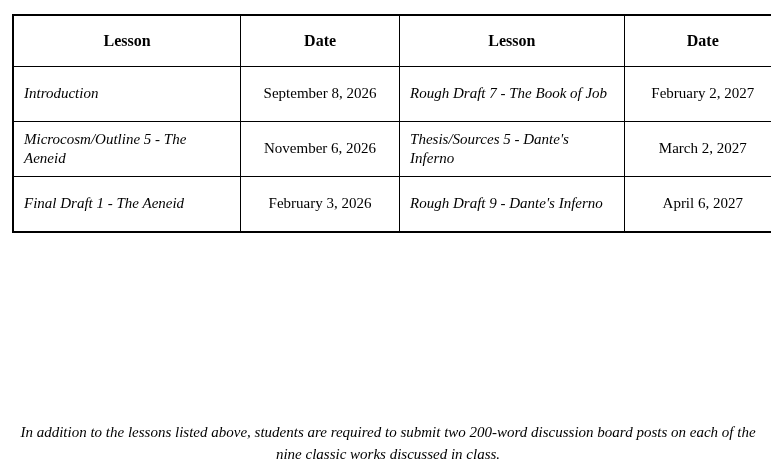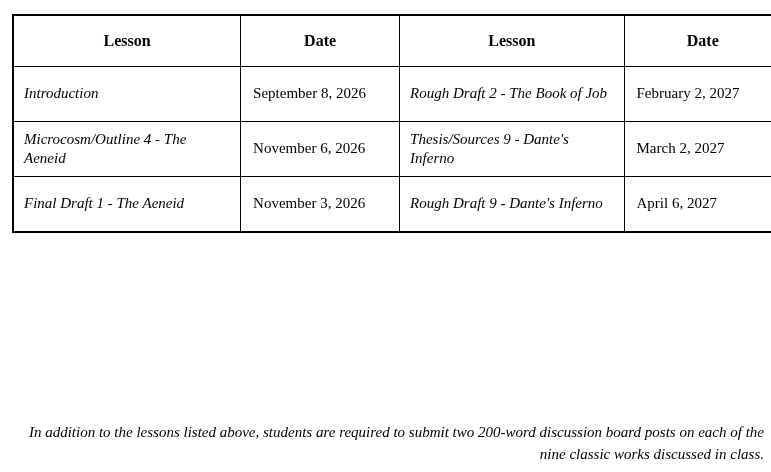--- a/index.html
+++ b/index.html
@@ -48,32 +48,32 @@
     padding: 2px 4px;
   }
   td { height: 46px; }
   td.lesson-cell {
     font-style: italic;
     text-align: left;
     padding: 4px 12px 4px 10px;
   }
   td.date-cell {
     font-style: normal;
-    text-align: left;
+    text-align: center;
     padding: 4px 12px;
   }
   .footnote {
     position: absolute;
     left: 12px;
     top: 422px;
     width: 752px;
     font-size: 15px;
     font-style: italic;
     line-height: 1.45;
-    text-align: right;
+    text-align: center;
   }
 </style>
 </head>
 <body>
 
 <div class="page">
 
   <table class="schedule">
     <colgroup>
       <col class="c-lesson-1">
@@ -86,32 +86,32 @@
         <th>Lesson</th>
         <th>Date</th>
         <th>Lesson</th>
         <th>Date</th>
       </tr>
     </thead>
     <tbody>
         <tr>
           <td class="lesson-cell">Introduction</td>
           <td class="date-cell">September 8, 2026</td>
-          <td class="lesson-cell">Rough Draft 2 - The Book of Job</td>
+          <td class="lesson-cell">Rough Draft 7 - The Book of Job</td>
           <td class="date-cell">February 2, 2027</td>
         </tr>
         <tr>
-          <td class="lesson-cell">Microcosm/Outline 4 - The Aeneid</td>
+          <td class="lesson-cell">Microcosm/Outline 5 - The Aeneid</td>
           <td class="date-cell">November 6, 2026</td>
-          <td class="lesson-cell">Thesis/Sources 9 - Dante's Inferno</td>
+          <td class="lesson-cell">Thesis/Sources 5 - Dante's Inferno</td>
           <td class="date-cell">March 2, 2027</td>
         </tr>
         <tr>
           <td class="lesson-cell">Final Draft 1 - The Aeneid</td>
-          <td class="date-cell">November 3, 2026</td>
+          <td class="date-cell">February 3, 2026</td>
           <td class="lesson-cell">Rough Draft 9 - Dante's Inferno</td>
           <td class="date-cell">April 6, 2027</td>
         </tr>
       </tbody>
   </table>
 
   <div class="footnote">In addition to the lessons listed above, students are required to submit two 200-word discussion board posts on each of the nine classic works discussed in class.</div>
 
 </div>
 

